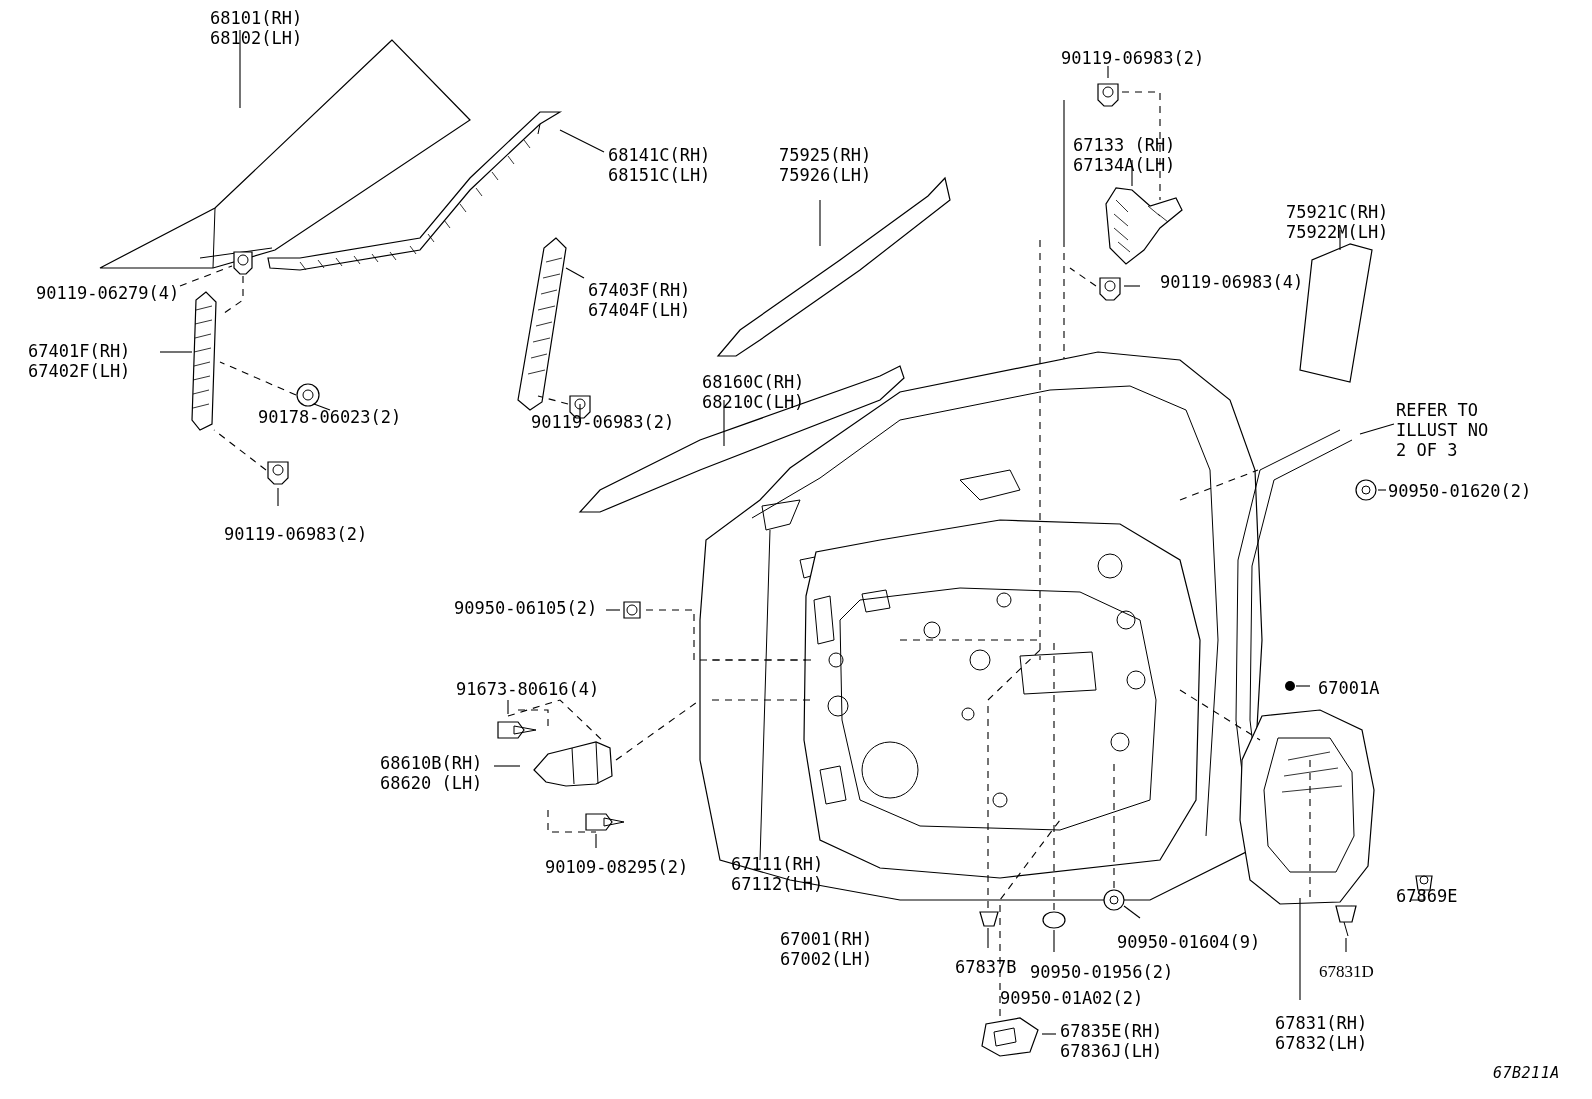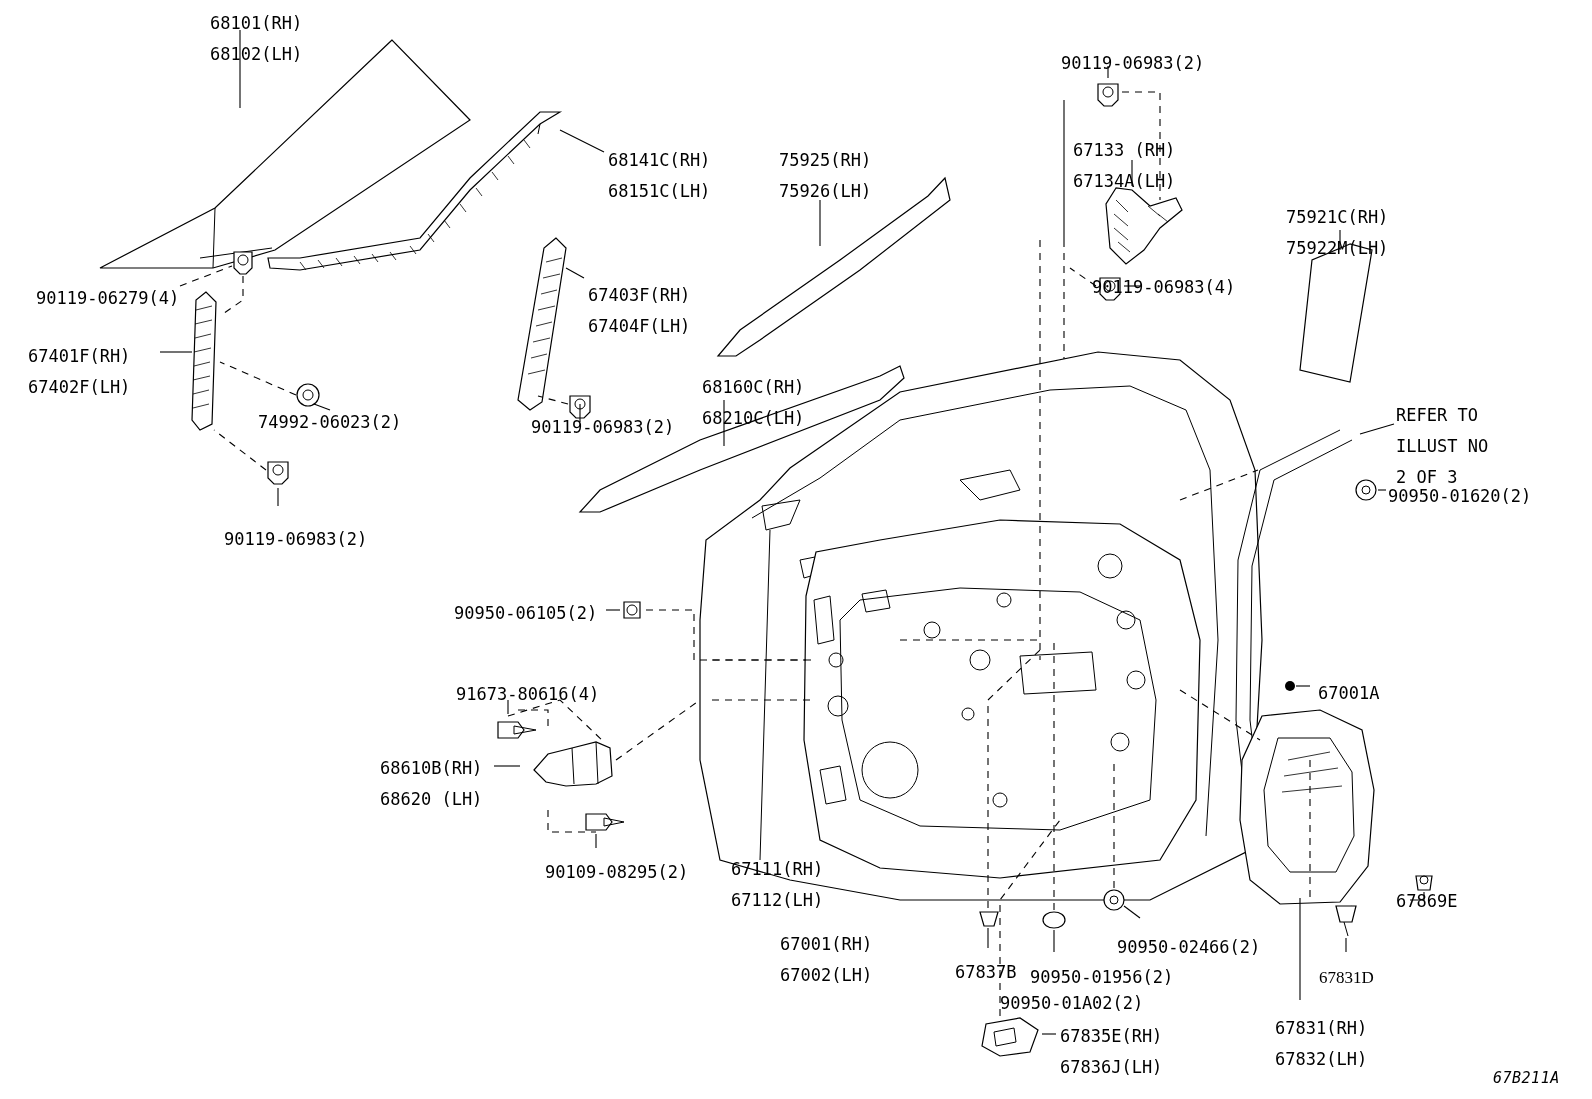--- a/index.html
+++ b/index.html
@@ -12,21 +12,21 @@
     width: 1592px;
     height: 1099px;
     background: #ffffff;
     overflow: hidden;
     font-family: "DejaVu Sans Mono", monospace;
   }
   .lbl {
     position: absolute;
     font-family: "DejaVu Sans Mono", monospace;
     font-size: 17px;
-    line-height: 31px;
+    line-height: 20px;
     color: #000000;
     white-space: pre;
     letter-spacing: 0px;
   }
   .lbl.code {
     font-size: 15px;
     letter-spacing: 0.5px;
     font-style: italic;
   }
   svg.overlay {
@@ -267,55 +267,55 @@
       <path class="ln-d" d="M810 700 L712 700"></path>
     </g>
 
   </svg>
 
   <div class="lbl" style="left:210px; top:8px;">68101(RH)
 68102(LH)</div>
   <div class="lbl" style="left:36px; top:283px;">90119-06279(4)</div>
   <div class="lbl" style="left:28px; top:341px;">67401F(RH)
 67402F(LH)</div>
-  <div class="lbl" style="left:258px; top:407px;">74992-06023(2)</div>
+  <div class="lbl" style="left:258px; top:407px;">90178-06023(2)</div>
   <div class="lbl" style="left:224px; top:524px;">90119-06983(2)</div>
   <div class="lbl" style="left:608px; top:145px;">68141C(RH)
 68151C(LH)</div>
   <div class="lbl" style="left:588px; top:280px;">67403F(RH)
 67404F(LH)</div>
   <div class="lbl" style="left:531px; top:412px;">90119-06983(2)</div>
   <div class="lbl" style="left:779px; top:145px;">75925(RH)
 75926(LH)</div>
   <div class="lbl" style="left:702px; top:372px;">68160C(RH)
 68210C(LH)</div>
   <div class="lbl" style="left:1061px; top:48px;">90119-06983(2)</div>
   <div class="lbl" style="left:1073px; top:135px;">67133 (RH)
 67134A(LH)</div>
-  <div class="lbl" style="left:1092px; top:272px;">90119-06983(4)</div>
+  <div class="lbl" style="left:1160px; top:272px;">90119-06983(4)</div>
   <div class="lbl" style="left:1286px; top:202px;">75921C(RH)
 75922M(LH)</div>
   <div class="lbl" style="left:1396px; top:400px;">REFER TO
 ILLUST NO
 2 OF 3</div>
   <div class="lbl" style="left:1388px; top:481px;">90950-01620(2)</div>
   <div class="lbl" style="left:1318px; top:678px;">67001A</div>
   <div class="lbl" style="left:454px; top:598px;">90950-06105(2)</div>
   <div class="lbl" style="left:456px; top:679px;">91673-80616(4)</div>
   <div class="lbl" style="left:380px; top:753px;">68610B(RH)
 68620 (LH)</div>
   <div class="lbl" style="left:545px; top:857px;">90109-08295(2)</div>
   <div class="lbl" style="left:731px; top:854px;">67111(RH)
 67112(LH)</div>
   <div class="lbl" style="left:780px; top:929px;">67001(RH)
 67002(LH)</div>
   <div class="lbl" style="left:955px; top:957px;">67837B</div>
   <div class="lbl" style="left:1000px; top:988px;">90950-01A02(2)</div>
   <div class="lbl" style="left:1030px; top:962px;">90950-01956(2)</div>
-  <div class="lbl" style="left:1117px; top:932px;">90950-02466(2)</div>
+  <div class="lbl" style="left:1117px; top:932px;">90950-01604(9)</div>
   <div class="lbl" style="left:1060px; top:1021px;">67835E(RH)
 67836J(LH)</div>
   <div class="lbl" style="left:1319px; top:962px;font-family:Liberation Serif, serif;">67831D</div>
   <div class="lbl" style="left:1396px; top:886px;">67869E</div>
   <div class="lbl" style="left:1275px; top:1013px;">67831(RH)
 67832(LH)</div>
   <div class="lbl code" style="left:1493px; top:1063px;">67B211A</div>
 
 </div>
 

